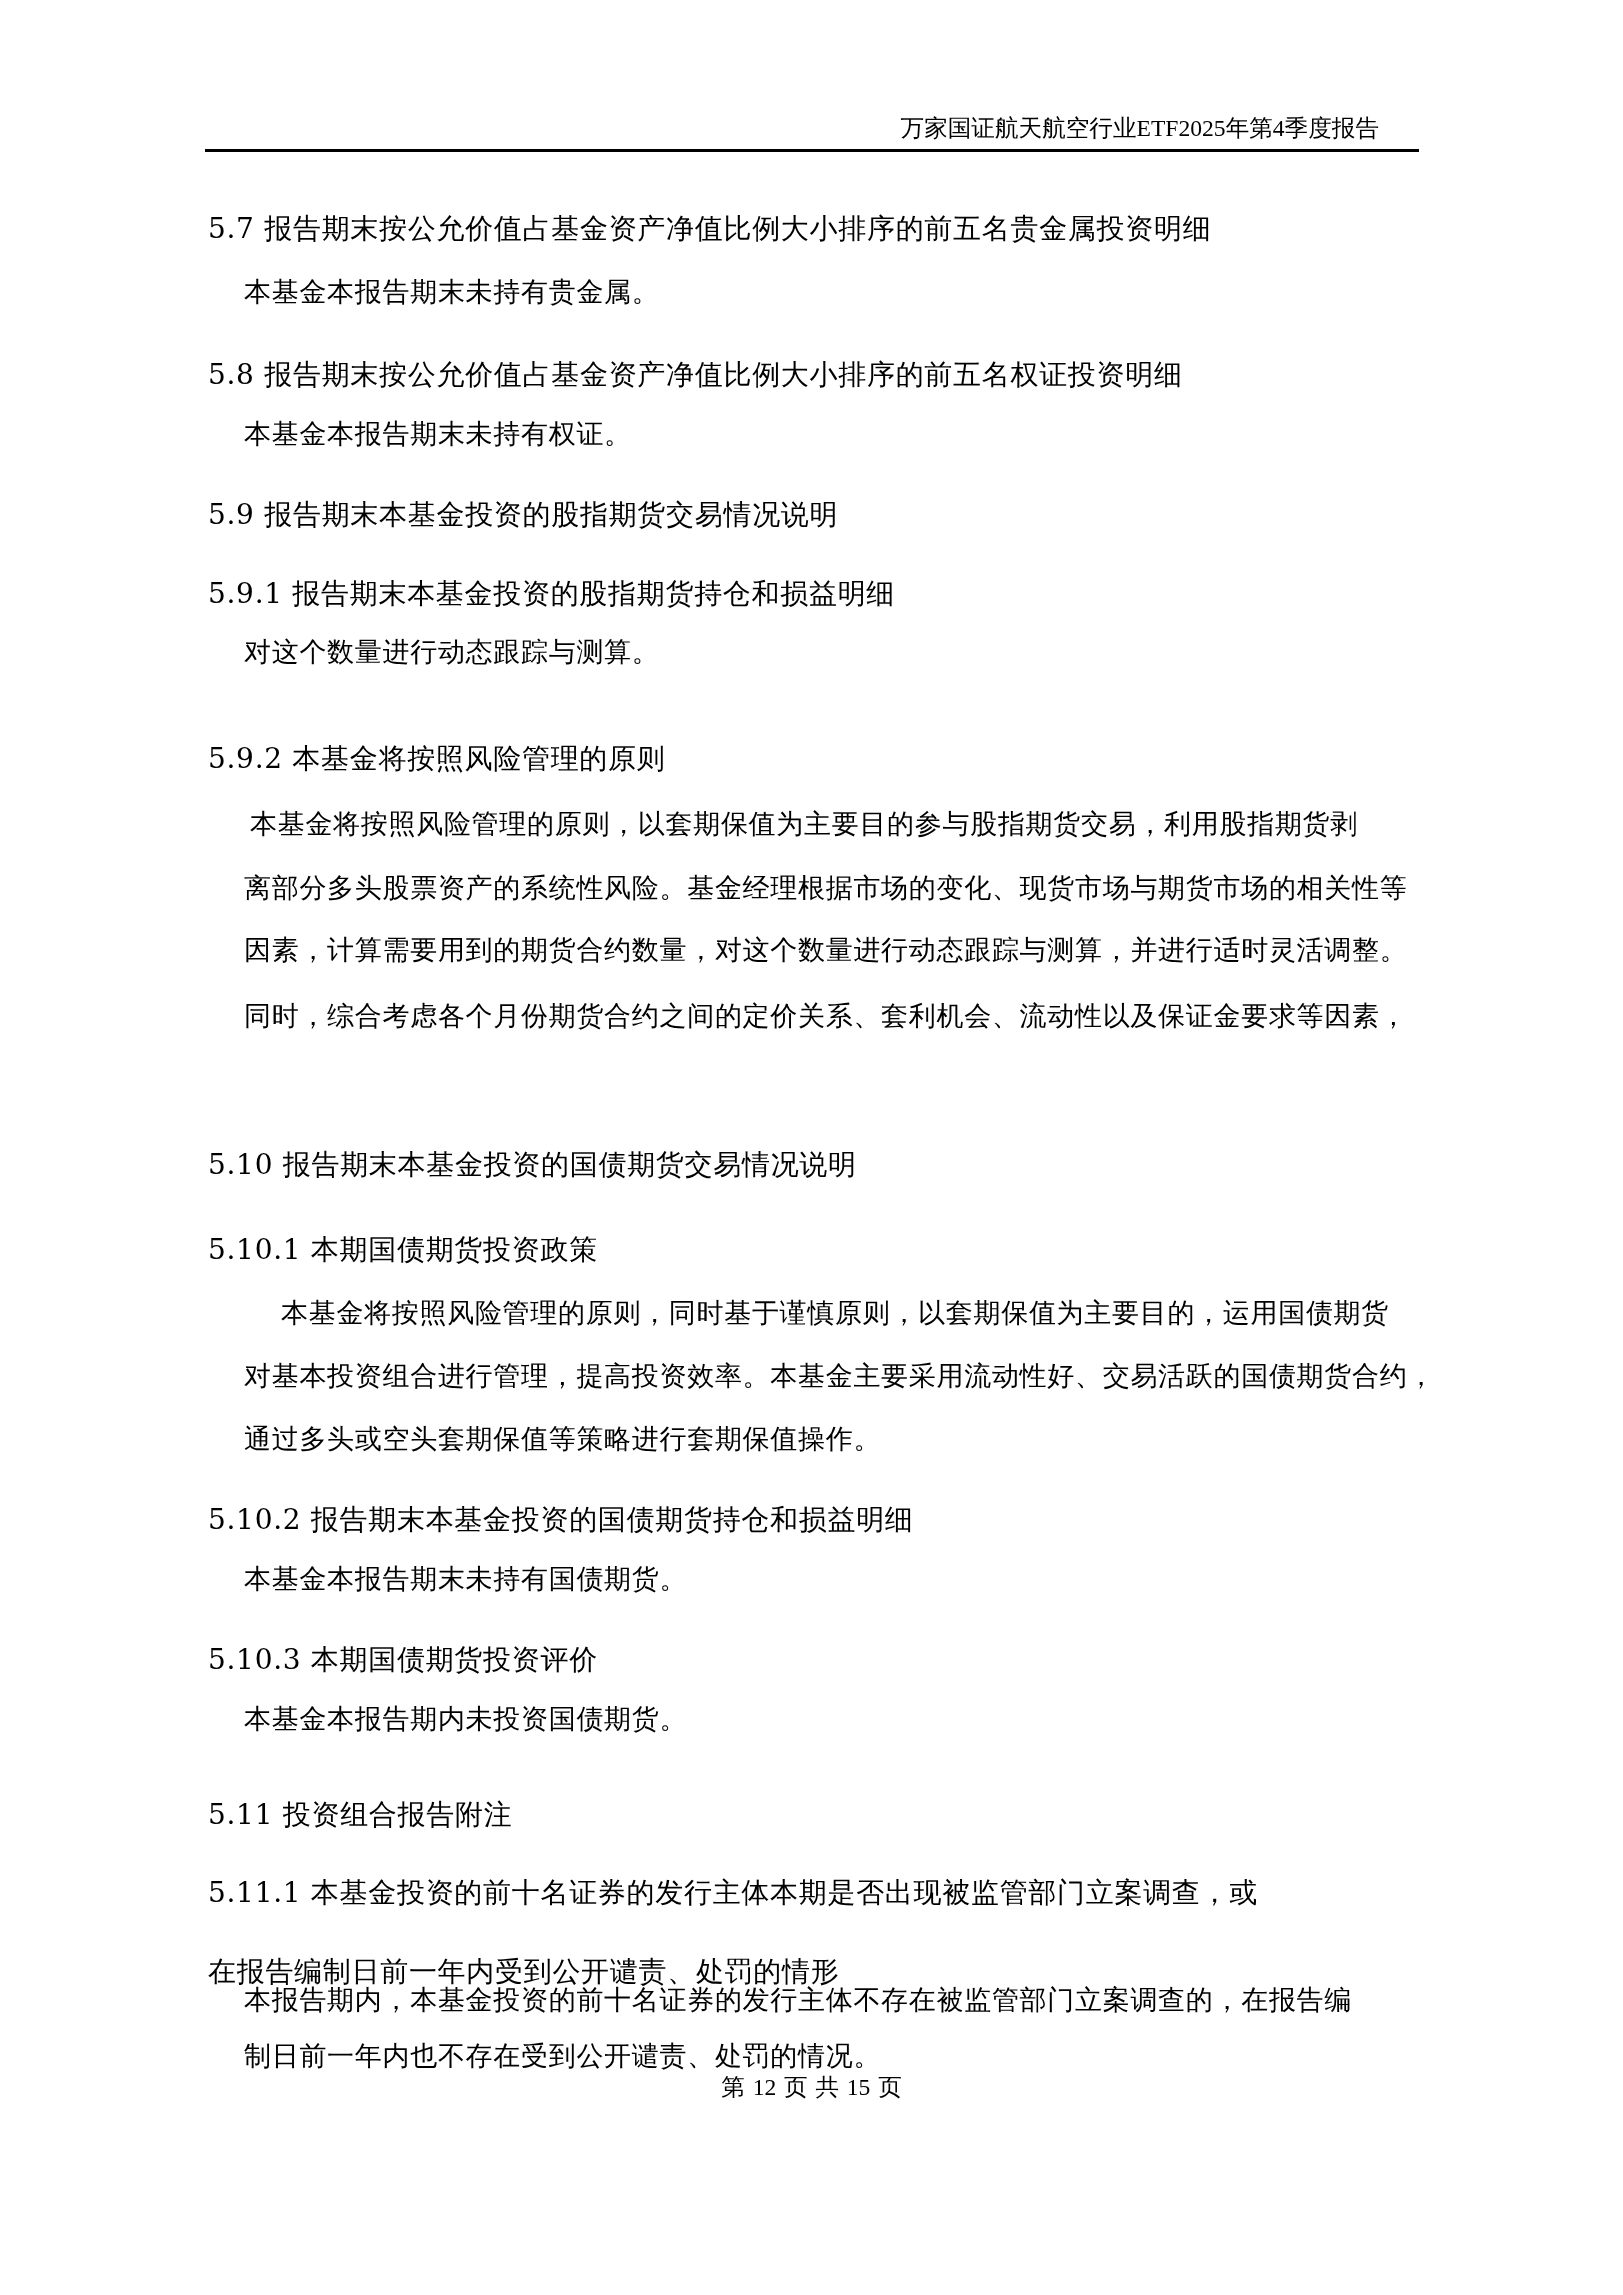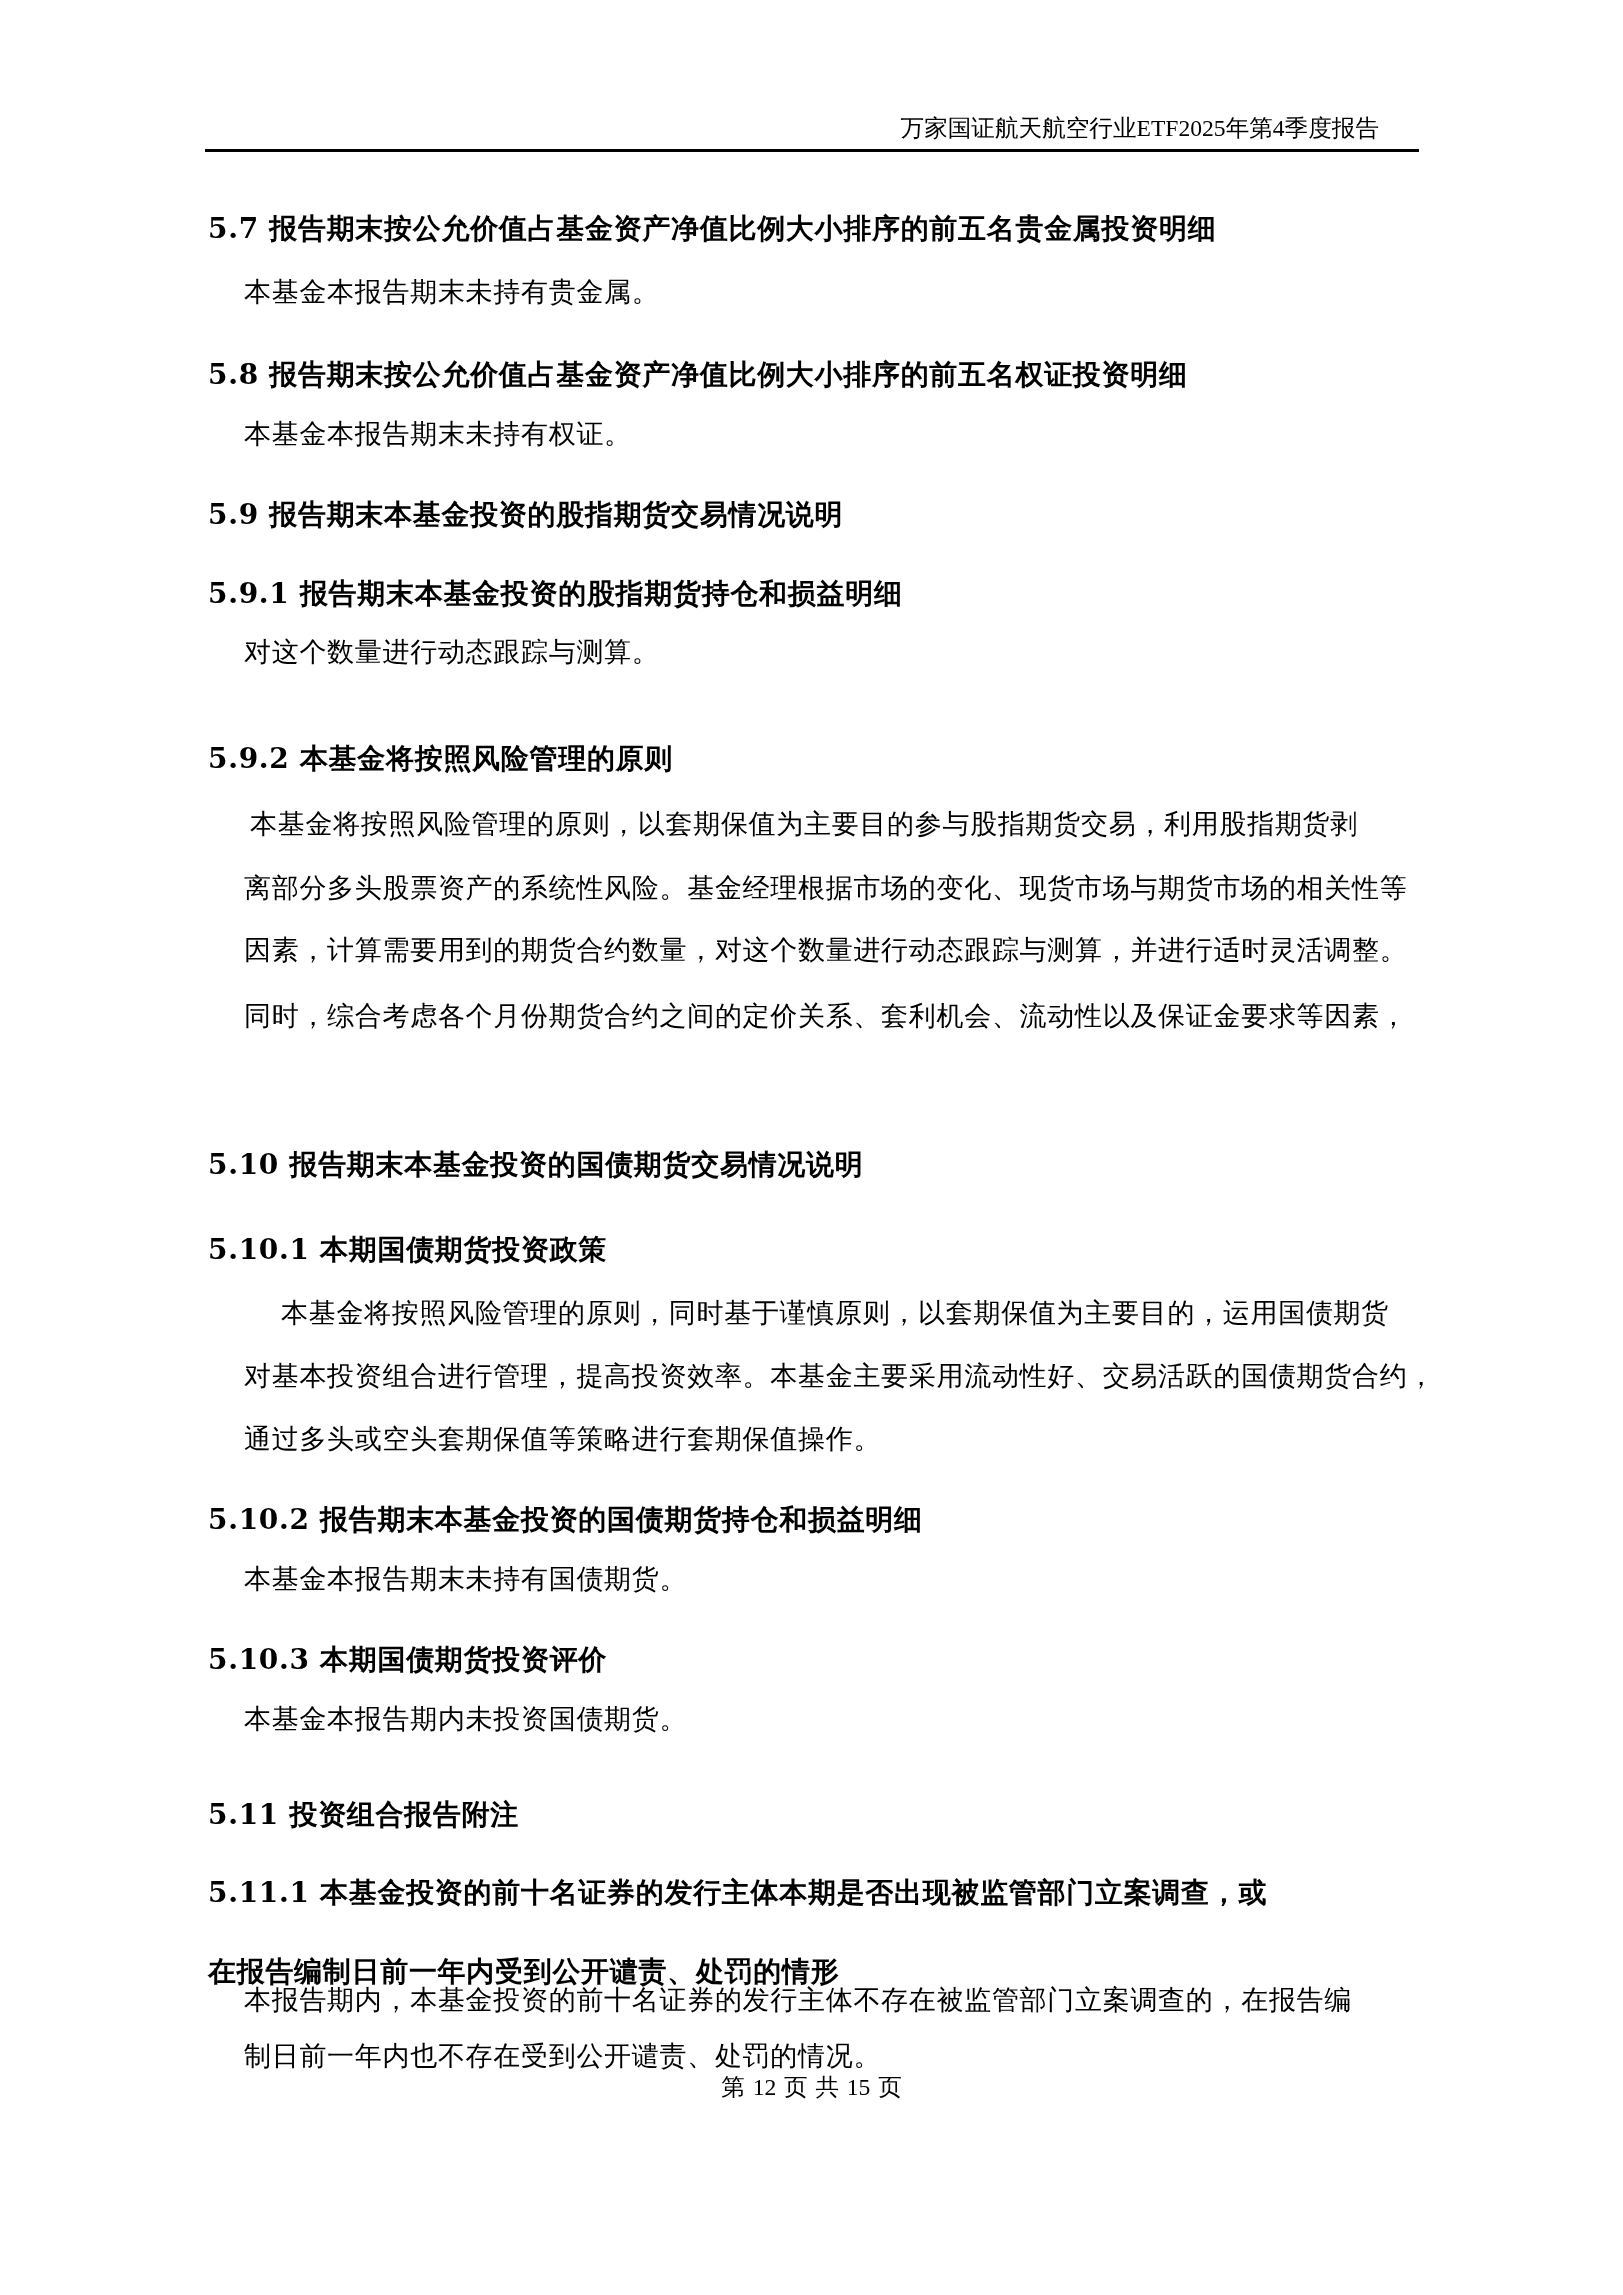--- a/index.html
+++ b/index.html
@@ -3,21 +3,21 @@
 <meta charset="utf-8">
 <style>
   html, body { margin: 0; padding: 0; background: #ffffff; }
   body { width: 1623px; height: 2295px; position: relative; overflow: hidden;
          font-family: "DejaVu Serif", "Liberation Serif", serif; color: #000; }
   .page { position: absolute; left: 0; top: 0; width: 1587px; height: 2295px; background: #fff; }
   .hdr-text { position: absolute; right: 208px; top: 114px; font-size: 23.6px; line-height: 29px;
               white-space: nowrap; font-family: "Liberation Serif", "DejaVu Serif", serif; }
   .hdr-rule { position: absolute; left: 205px; width: 1214px; top: 149px; height: 3.3px; background: #000; }
   .line { position: absolute; white-space: nowrap; }
-  .h { left: 208px; font-size: 28px; line-height: 39px; font-weight: bold; letter-spacing: 0.7px; }
+  .h { left: 208px; font-size: 28px; line-height: 39px; font-weight: normal; letter-spacing: 0.7px; }
   .b { font-size: 27px; line-height: 37px; letter-spacing: 0.7px;
        font-family: "Liberation Serif", "DejaVu Serif", serif; }
   .b-indent { left: 244px; }
   .b-first { left: 208px; margin-left: 36px; }
   .footer { position: absolute; left: 0; width: 1623px; text-align: center; top: 2072px;
             font-size: 23.6px; line-height: 31px; font-family: "Liberation Serif", "DejaVu Serif", serif; }
   .footer span { margin: 0 3.9px; }
 </style>
 </head>
 <body>

